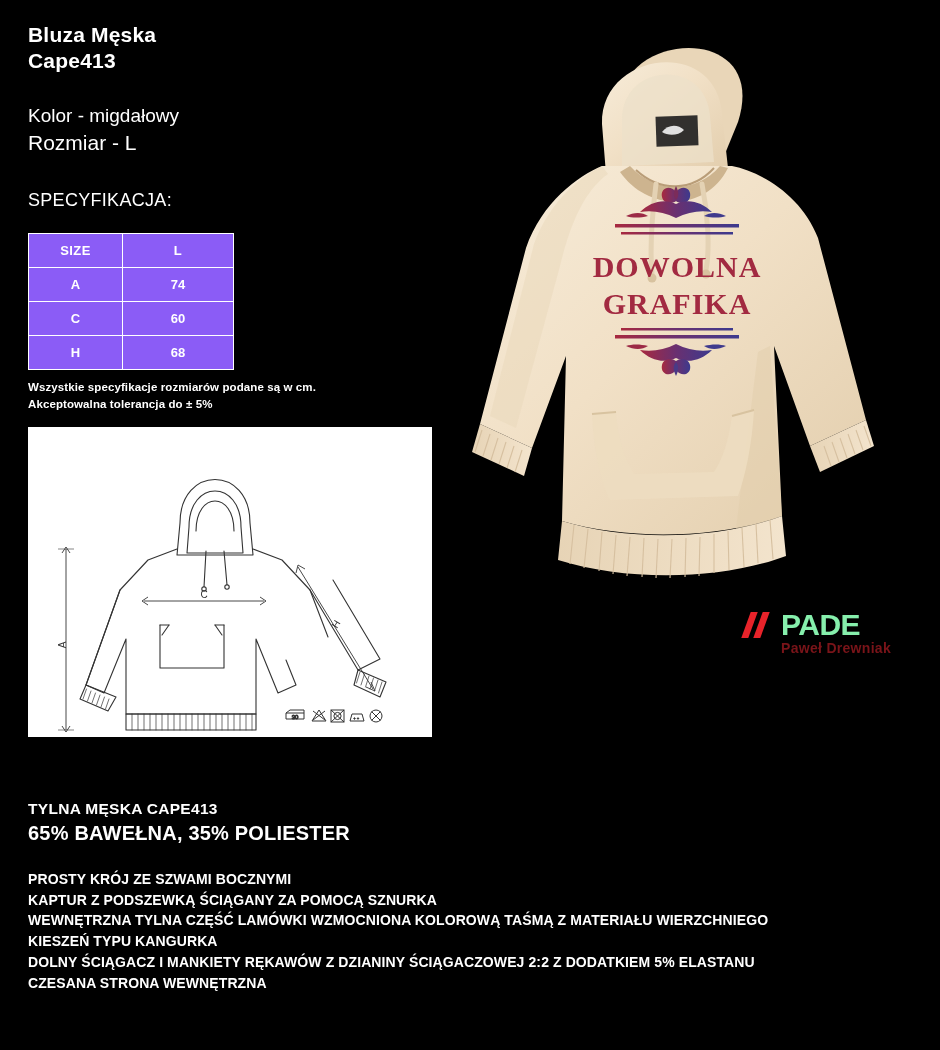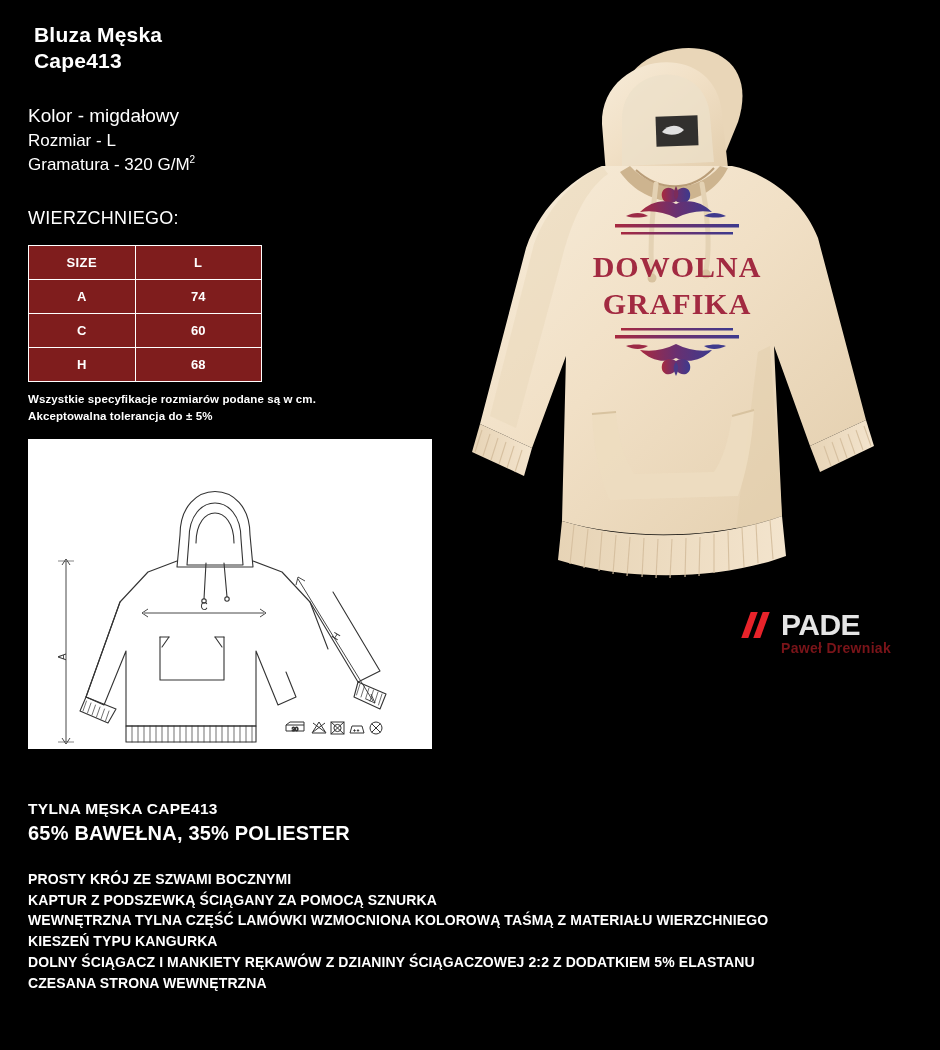--- a/index.html
+++ b/index.html
@@ -15,44 +15,44 @@
     position: relative;
   }
   .page { position: relative; width: 940px; height: 1050px; }
 
   
   .left-col {
     position: absolute;
     left: 28px; top: 22px;
     width: 470px;
   }
-  .title-block { line-height: 1.22; margin-left: 6px; }
+  .title-block { line-height: 1.22; }
   .title-line {
     font-size: 21px;
     font-weight: bold;
     letter-spacing: 0.2px;
   }
   .attr-block { margin-top: 30px; line-height: 1.38; }
   .attr-1 { font-size: 19px; }
-  .attr-2 { font-size: 17px; }
+  .attr-2 { font-size: 21px; }
   .attr-3 { font-size: 17px; }
   .attr-3 sup { font-size: 10px; vertical-align: super; }
 
   .spec-heading {
     margin-top: 32px;
     font-size: 18px;
     letter-spacing: 0.3px;
   }
 
   
   table.size-table {
-    margin-top: 16px;
+    margin-top: 22px;
     border-collapse: collapse;
-    width: 234px;
-    background: #7f1d1d;
+    width: 206px;
+    background: #8b5cf6;
   }
   table.size-table th,
   table.size-table td {
     border: 1px solid #ffffff;
     height: 34px;
     font-size: 13px;
     text-align: center;
     padding: 0;
   }
   table.size-table th { font-weight: bold; letter-spacing: 0.4px; }
@@ -132,21 +132,21 @@
     top: 0;
     width: 7px; height: 26px;
     background: #e8232a;
     transform: skewX(-20deg);
   }
   .brand-slashes i.s1 { left: 2px; }
   .brand-slashes i.s2 { left: 14px; }
   .brand-name {
     font-size: 30px;
     font-weight: bold;
-    color: #e5e5e5;
+    color: #86efac;
     letter-spacing: -0.5px;
     line-height: 26px;
   }
   .brand-sub {
     margin-top: 2px;
     margin-left: 37px;
     font-size: 14px;
     font-weight: bold;
     color: #7a1419;
     letter-spacing: 0.3px;
@@ -160,26 +160,23 @@
   <div class="left-col">
 
     <div class="title-block">
       <div class="title-line">Bluza Męska</div>
       <div class="title-line">Cape413</div>
     </div>
 
     <div class="attr-block">
       <div class="attr-1">Kolor - migdałowy</div>
       <div class="attr-2">Rozmiar - L</div>
-      <div class="attr-3">
-        <span>Gramatura - 320 G/M</span><sup>2</sup>
-      </div>
-    </div>
-
-    <div class="spec-heading">WIERZCHNIEGO:</div>
+    </div>
+
+    <div class="spec-heading">SPECYFIKACJA:</div>
 
     <table class="size-table">
       <colgroup>
           <col class="c1">
           <col class="c2">
         </colgroup>
       <thead>
         <tr>
           <th>SIZE</th>
           <th>L</th>

